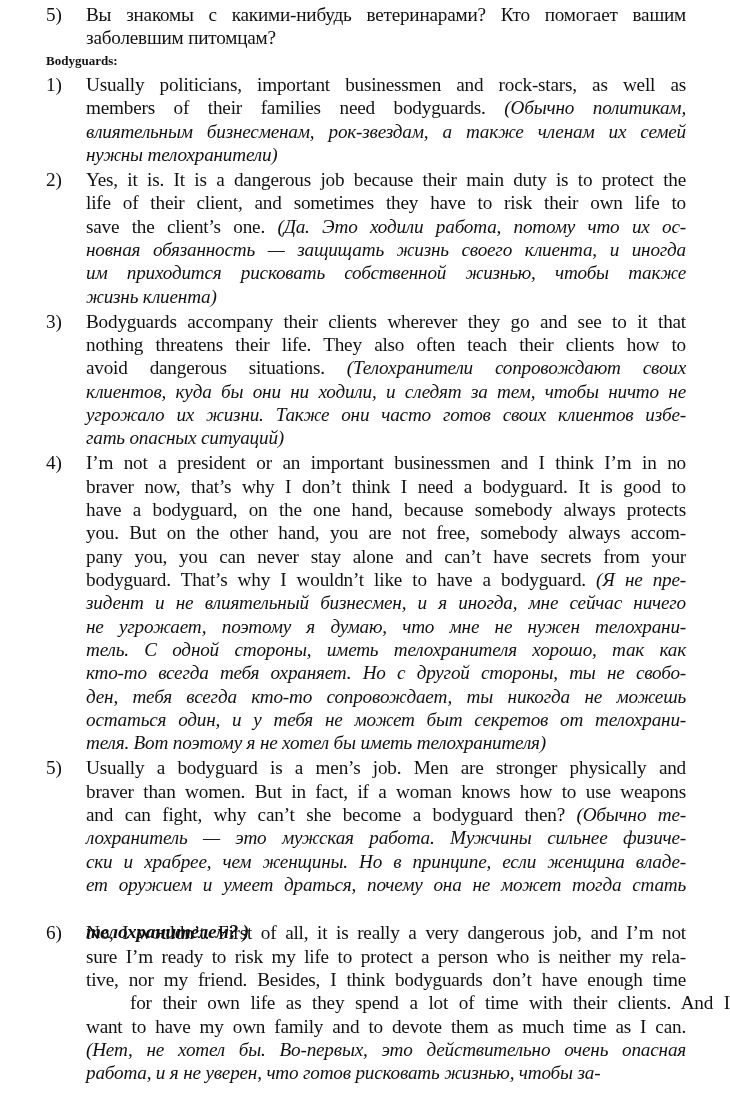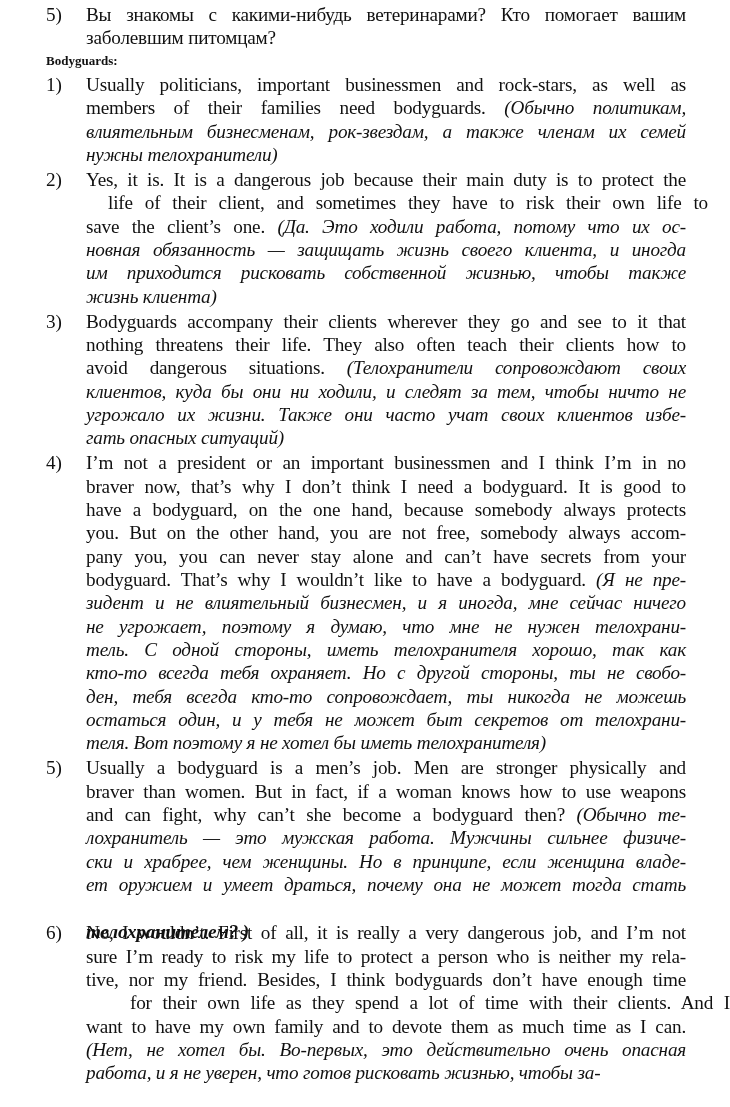--- a/index.html
+++ b/index.html
@@ -44,31 +44,31 @@
     <div class="line" style="top: 3px;"><span>Вы знакомы с какими-нибудь ветеринарами? Кто помогает вашим</span></div>
     <div class="line last" style="top: 26.35px;"><span>заболевшим питомцам?</span></div>
     <div class="heading" style="top: 48.7px;">Bodyguards:</div>
     <div class="num" style="top: 73.05px;">1)</div>
     <div class="line" style="top: 73.05px;"><span>Usually politicians, important businessmen and rock-stars, as well as</span></div>
     <div class="line" style="top: 96.4px;"><span>members of their families need bodyguards. </span><span class="it">(Обычно политикам,</span></div>
     <div class="line" style="top: 119.75px;"><span class="it">влиятельным бизнесменам, рок-звездам, а также членам их семей</span></div>
     <div class="line last" style="top: 143.1px;"><span class="it">нужны телохранители)</span></div>
     <div class="num" style="top: 167.95px;">2)</div>
     <div class="line" style="top: 167.95px;"><span>Yes, it is. It is a dangerous job because their main duty is to protect the</span></div>
-    <div class="line" style="top: 191.3px; margin-left: 22px;"><span>life of their client, and sometimes they have to risk their own life to</span></div>
+    <div class="line" style="top: 191.3px;"><span>life of their client, and sometimes they have to risk their own life to</span></div>
     <div class="line" style="top: 214.65px;"><span>save the client’s one. </span><span class="it">(Да. Это ходили работа, потому что их ос-</span></div>
     <div class="line" style="top: 238px;"><span class="it">новная обязанность — защищать жизнь своего клиента, и иногда</span></div>
     <div class="line" style="top: 261.35px;"><span class="it">им приходится рисковать собственной жизнью, чтобы также</span></div>
     <div class="line last" style="top: 284.7px;"><span class="it">жизнь клиента)</span></div>
     <div class="num" style="top: 309.55px;">3)</div>
     <div class="line" style="top: 309.55px;"><span>Bodyguards accompany their clients wherever they go and see to it that</span></div>
     <div class="line" style="top: 332.9px;"><span>nothing threatens their life. They also often teach their clients how to</span></div>
     <div class="line" style="top: 356.25px;"><span>avoid dangerous situations. </span><span class="it">(Телохранители сопровождают своих</span></div>
     <div class="line" style="top: 379.6px;"><span class="it">клиентов, куда бы они ни ходили, и следят за тем, чтобы ничто не</span></div>
-    <div class="line" style="top: 402.95px;"><span class="it">угрожало их жизни. Также они часто учат своих клиентов избе-</span></div>
+    <div class="line" style="top: 402.95px;"><span class="it">угрожало их жизни. Также они часто готов своих клиентов избе-</span></div>
     <div class="line last" style="top: 426.3px;"><span class="it">гать опасных ситуаций)</span></div>
     <div class="num" style="top: 451.15px;">4)</div>
     <div class="line" style="top: 451.15px;"><span>I’m not a president or an important businessmen and I think I’m in no</span></div>
     <div class="line" style="top: 474.5px;"><span>braver now, that’s why I don’t think I need a bodyguard. It is good to</span></div>
     <div class="line" style="top: 497.85px;"><span>have a bodyguard, on the one hand, because somebody always protects</span></div>
     <div class="line" style="top: 521.2px;"><span>you. But on the other hand, you are not free, somebody always accom-</span></div>
     <div class="line" style="top: 544.55px;"><span>pany you, you can never stay alone and can’t have secrets from your</span></div>
     <div class="line" style="top: 567.9px;"><span>bodyguard. That’s why I wouldn’t like to have a bodyguard. </span><span class="it">(Я не пре-</span></div>
     <div class="line" style="top: 591.25px;"><span class="it">зидент и не влиятельный бизнесмен, и я иногда, мне сейчас ничего</span></div>
     <div class="line" style="top: 614.6px;"><span class="it">не угрожает, поэтому я думаю, что мне не нужен телохрани-</span></div>

